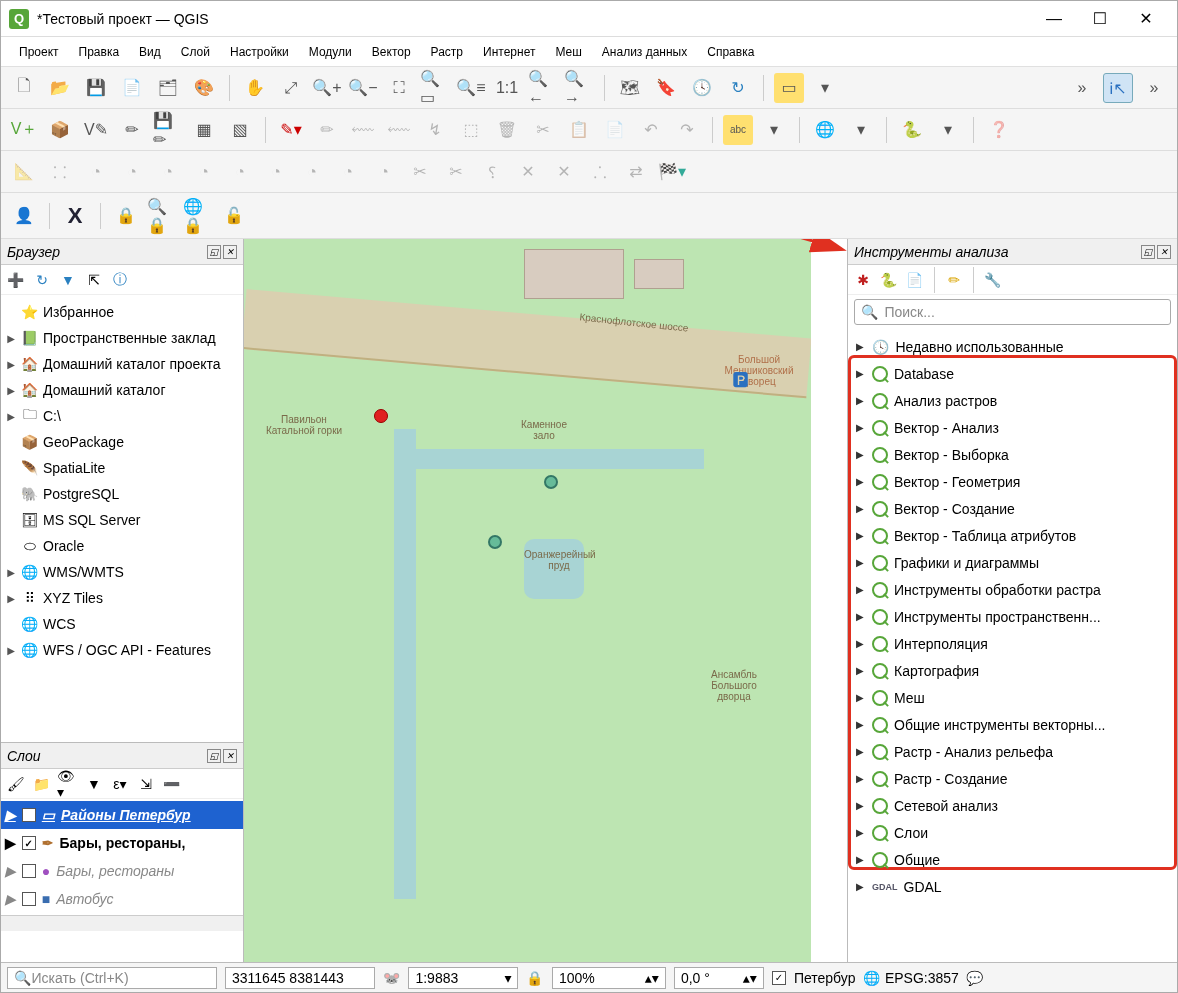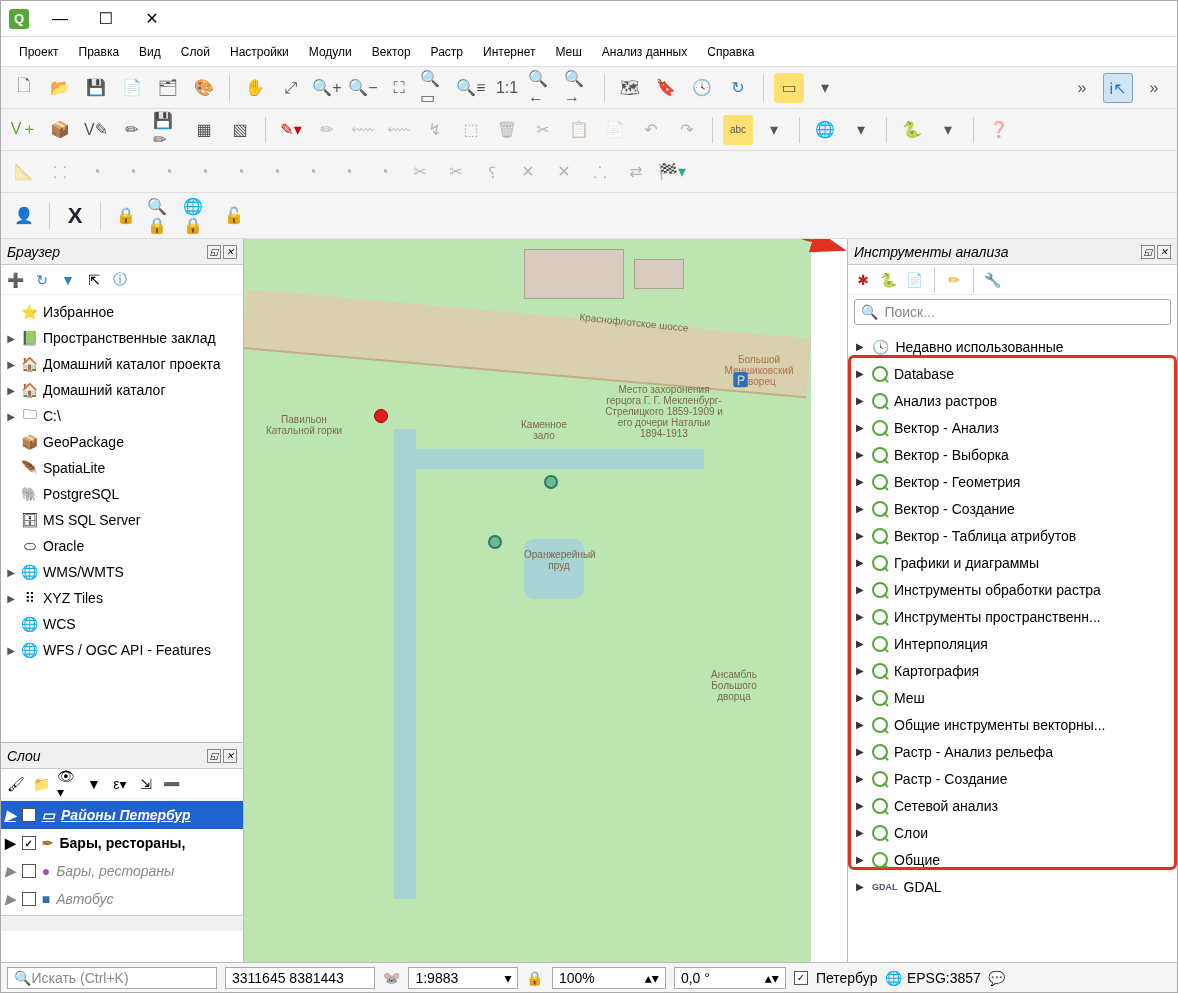--- a/index.html
+++ b/index.html
@@ -54,20 +54,21 @@
 .map-building { position:absolute; background:#d8ccc0; border:1px solid #b0a090;}
 .map-dot { position:absolute; width:14px; height:14px; border-radius:50%;}
 </style>
 </head>
 <body>
 
 <div class="window">
 
   <div class="titlebar">
     <div class="logo">Q</div>
+    <div class="title">*Тестовый проект — QGIS</div>
     <div class="winbtns">
       <div class="winbtn">—</div>
       <div class="winbtn">☐</div>
       <div class="winbtn">✕</div>
     </div>
   </div>
 
   <div class="menubar" id="menubar">
       <span>Проект</span>
       <span>Правка</span>
@@ -325,21 +326,20 @@
       <div class="map-road" style="top:50px;left:0;right:0;height:60px;transform:rotate(5deg);transform-origin:left;"></div>
       <div class="map-label" style="top:78px;left:300px;width:180px;transform:rotate(6deg)">Краснофлотское шоссе</div>
       <div class="map-building" style="top:10px;left:280px;width:100px;height:50px"></div>
       <div class="map-building" style="top:20px;left:390px;width:50px;height:30px"></div>
       <div class="map-water" style="top:190px;left:150px;width:22px;height:470px"></div>
       <div class="map-water" style="top:210px;left:150px;width:310px;height:20px"></div>
       <div class="map-water" style="top:300px;left:280px;width:60px;height:60px;border-radius:10px"></div>
       <div class="map-label" style="top:310px;left:280px;width:70px">Оранжерейный пруд</div>
       <div class="map-label" style="top:175px;left:20px;width:80px">Павильон Катальной горки</div>
       <div class="map-label" style="top:180px;left:265px;width:70px">Каменное зало</div>
-      <div class="map-label" style="top:145px;left:360px;width:120px">Место захоронения герцога Г. Г. Мекленбург-Стрелицкого 1859-1909 и его дочери Натальи 1894-1913</div>
       <div class="map-label" style="top:115px;left:465px;width:100px;color:#b0704a">Большой Меншиковский дворец</div>
       <div class="map-label" style="top:430px;left:450px;width:80px">Ансамбль Большого дворца</div>
       <div class="map-dot" style="top:170px;left:130px;background:#e02020;border:1px solid #900"></div>
       <div class="map-dot" style="top:236px;left:300px;background:#6b9;border:2px solid #376"></div>
       <div class="map-dot" style="top:296px;left:244px;background:#6b9;border:2px solid #376"></div>
       <div style="position:absolute;top:130px;left:488px;color:#2a70c0;font-size:18px">🅿</div>
     </div>
 
     <div class="rightcol">
       <div class="panel-head">
@@ -493,21 +493,21 @@
     <div>🐭</div>
     <div class="stfield" style="width:110px">
       <span>1:9883</span>
       <span style="margin-left:auto">▾</span>
     </div>
     <div>🔒</div>
     <div class="stfield" style="width:114px">
       <span>100%</span>
       <span style="margin-left:auto">▴▾</span>
     </div>
-    <div class="stfield" style="width:112px">
+    <div class="stfield" style="width:90px">
       <span>0,0 °</span>
       <span style="margin-left:auto">▴▾</span>
     </div>
     <div class="chk">✓</div>
     <span>Петербур</span>
     <div style="display:flex;align-items:center;gap:4px">
       <span>🌐</span>
       <span>EPSG:3857</span>
     </div>
     <div>💬</div>

